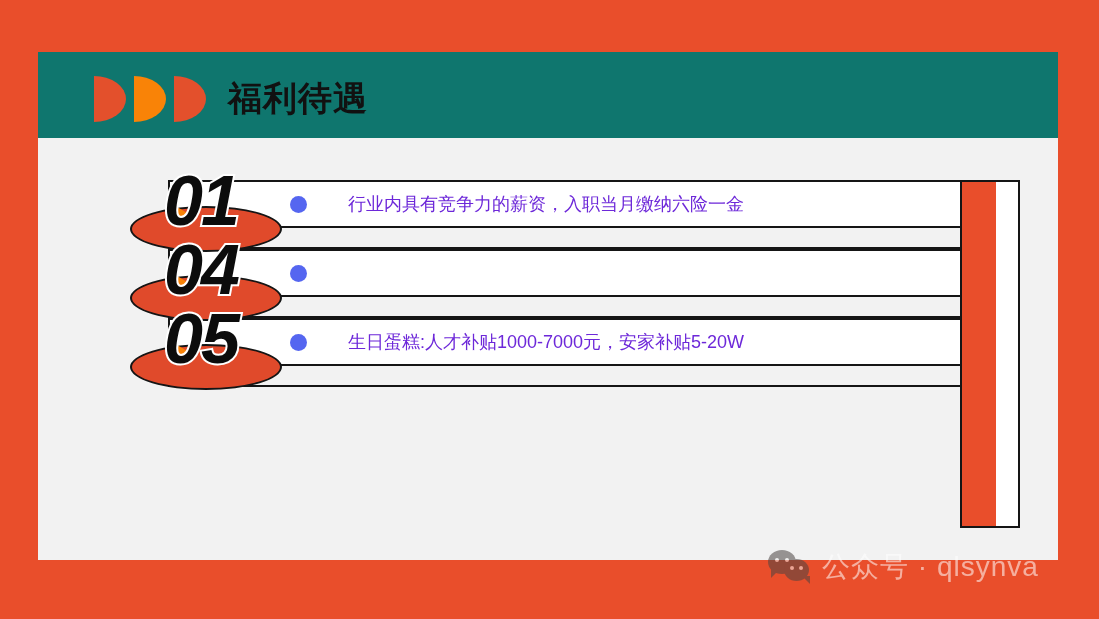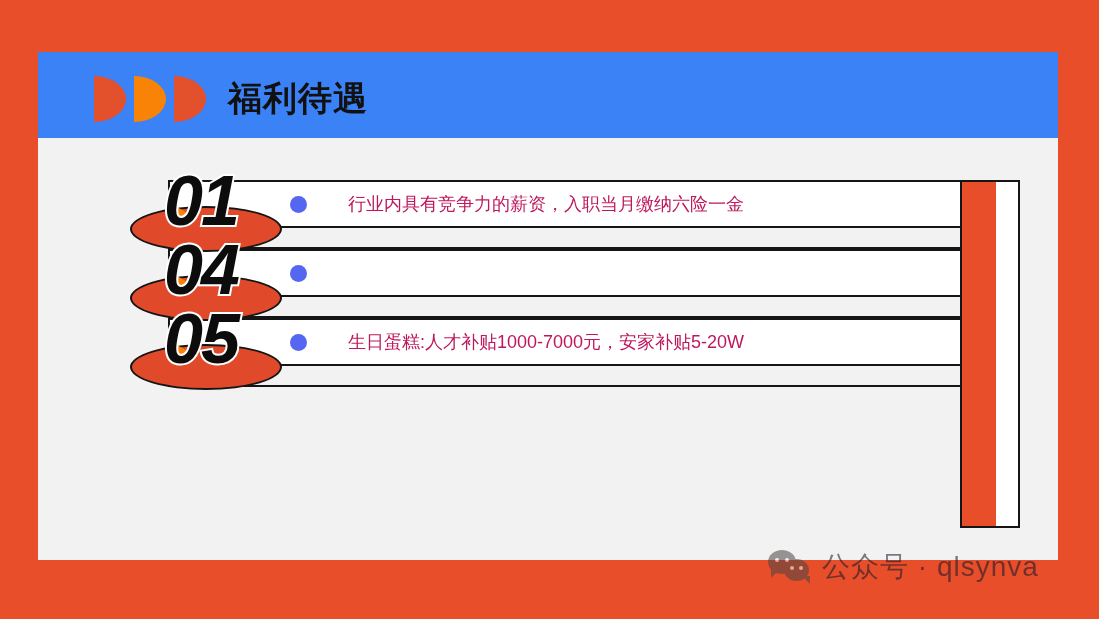--- a/index.html
+++ b/index.html
@@ -24,21 +24,21 @@
     height: 508px;
     background: #F2F2F2;
   }
   
   #header-band {
     position: absolute;
     left: 0;
     top: 0;
     width: 100%;
     height: 86px;
-    background: #3b82f6;
+    background: #0f766e;
   }
   #header-inner {
     position: absolute;
     left: 56px;
     top: 24px;
     display: flex;
     align-items: center;
     height: 46px;
   }
   .dshape {
@@ -150,21 +150,21 @@
     z-index: 7;
   }
   
   .row-text {
     position: absolute;
     left: 218px;
     top: 0;
     height: 64px;
     line-height: 48px;
     font-size: 18px;
-    color: #be185d;
+    color: #6d28d9;
     white-space: nowrap;
     z-index: 7;
   }
 
   
   #right-bar-box {
     position: absolute;
     left: 922px;
     top: 128px;
     width: 60px;
@@ -221,21 +221,21 @@
     border-bottom: 8px solid transparent;
   }
   .eye {
     position: absolute;
     width: 4px; height: 4px;
     border-radius: 50%;
     background: #EFEDEB;
   }
   #wm-text {
     font-size: 28px;
-    color: #0f172a;
+    color: #ffffff;
     white-space: nowrap;
     letter-spacing: 1px;
   }
 </style>
 </head>
 <body>
 
 <div id="slide">
 
   <div id="panel">

